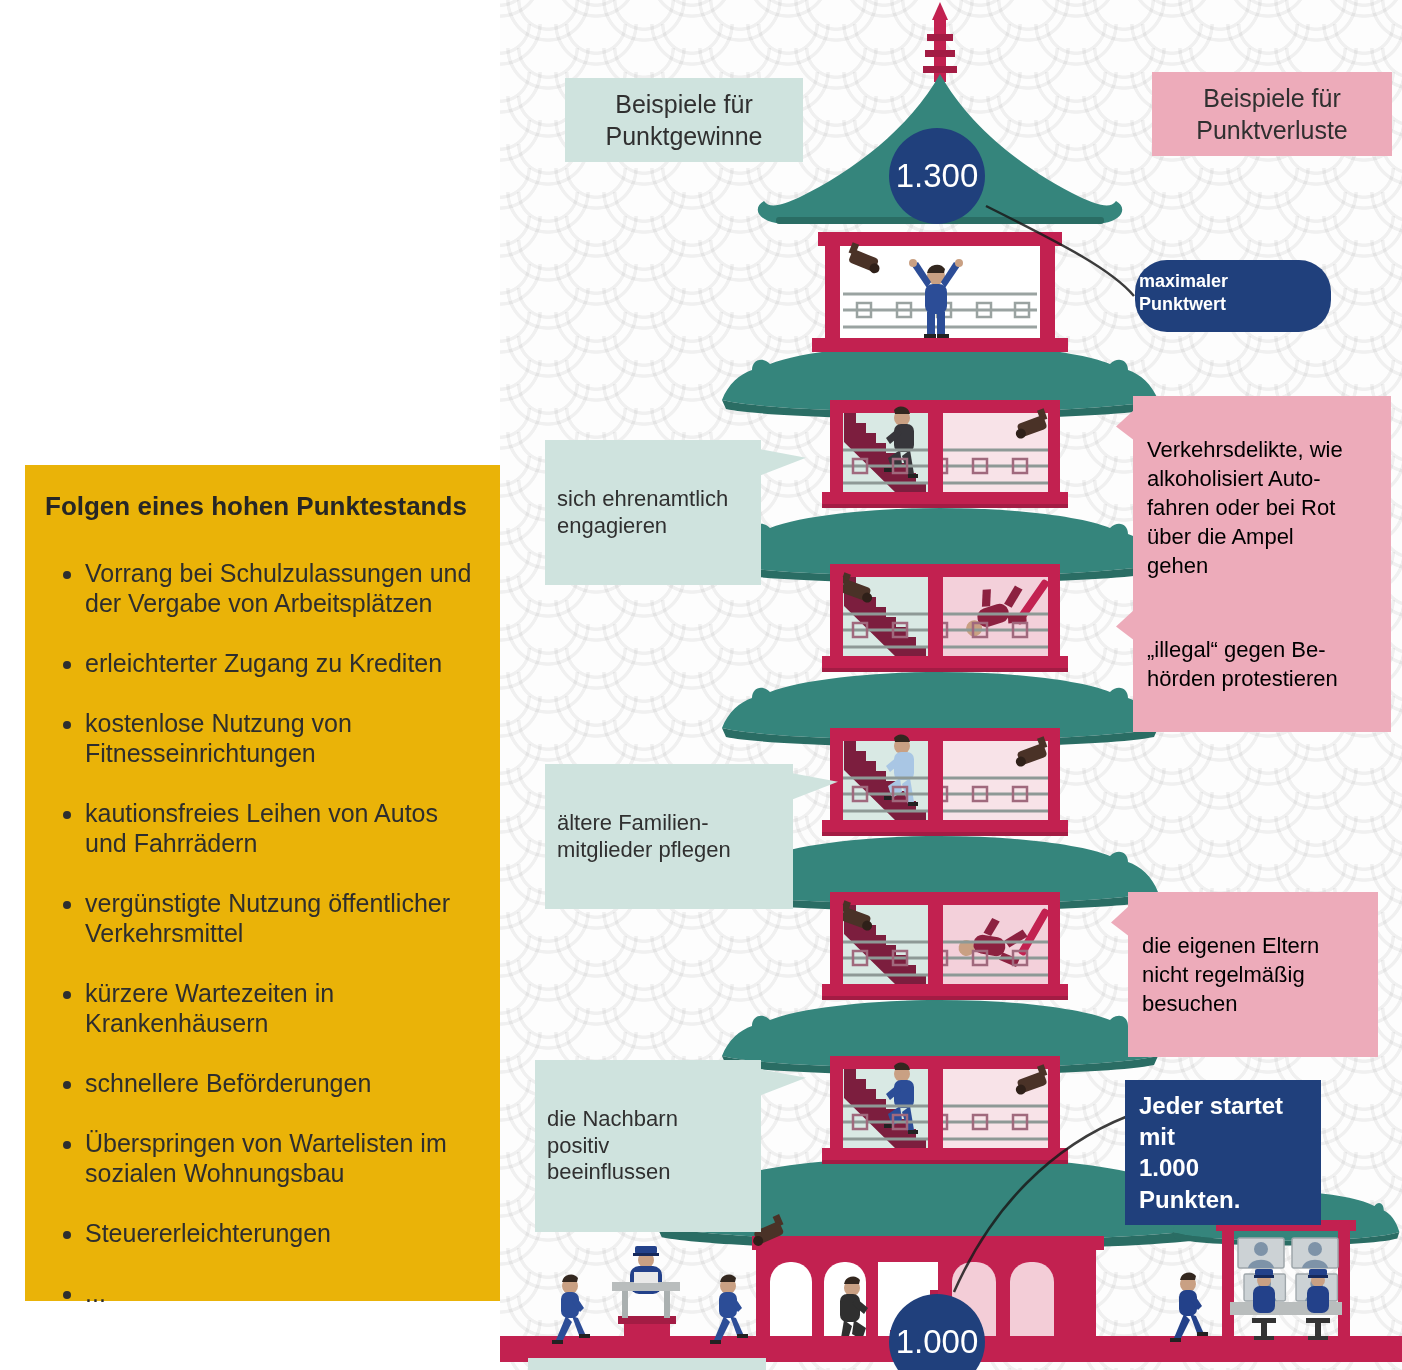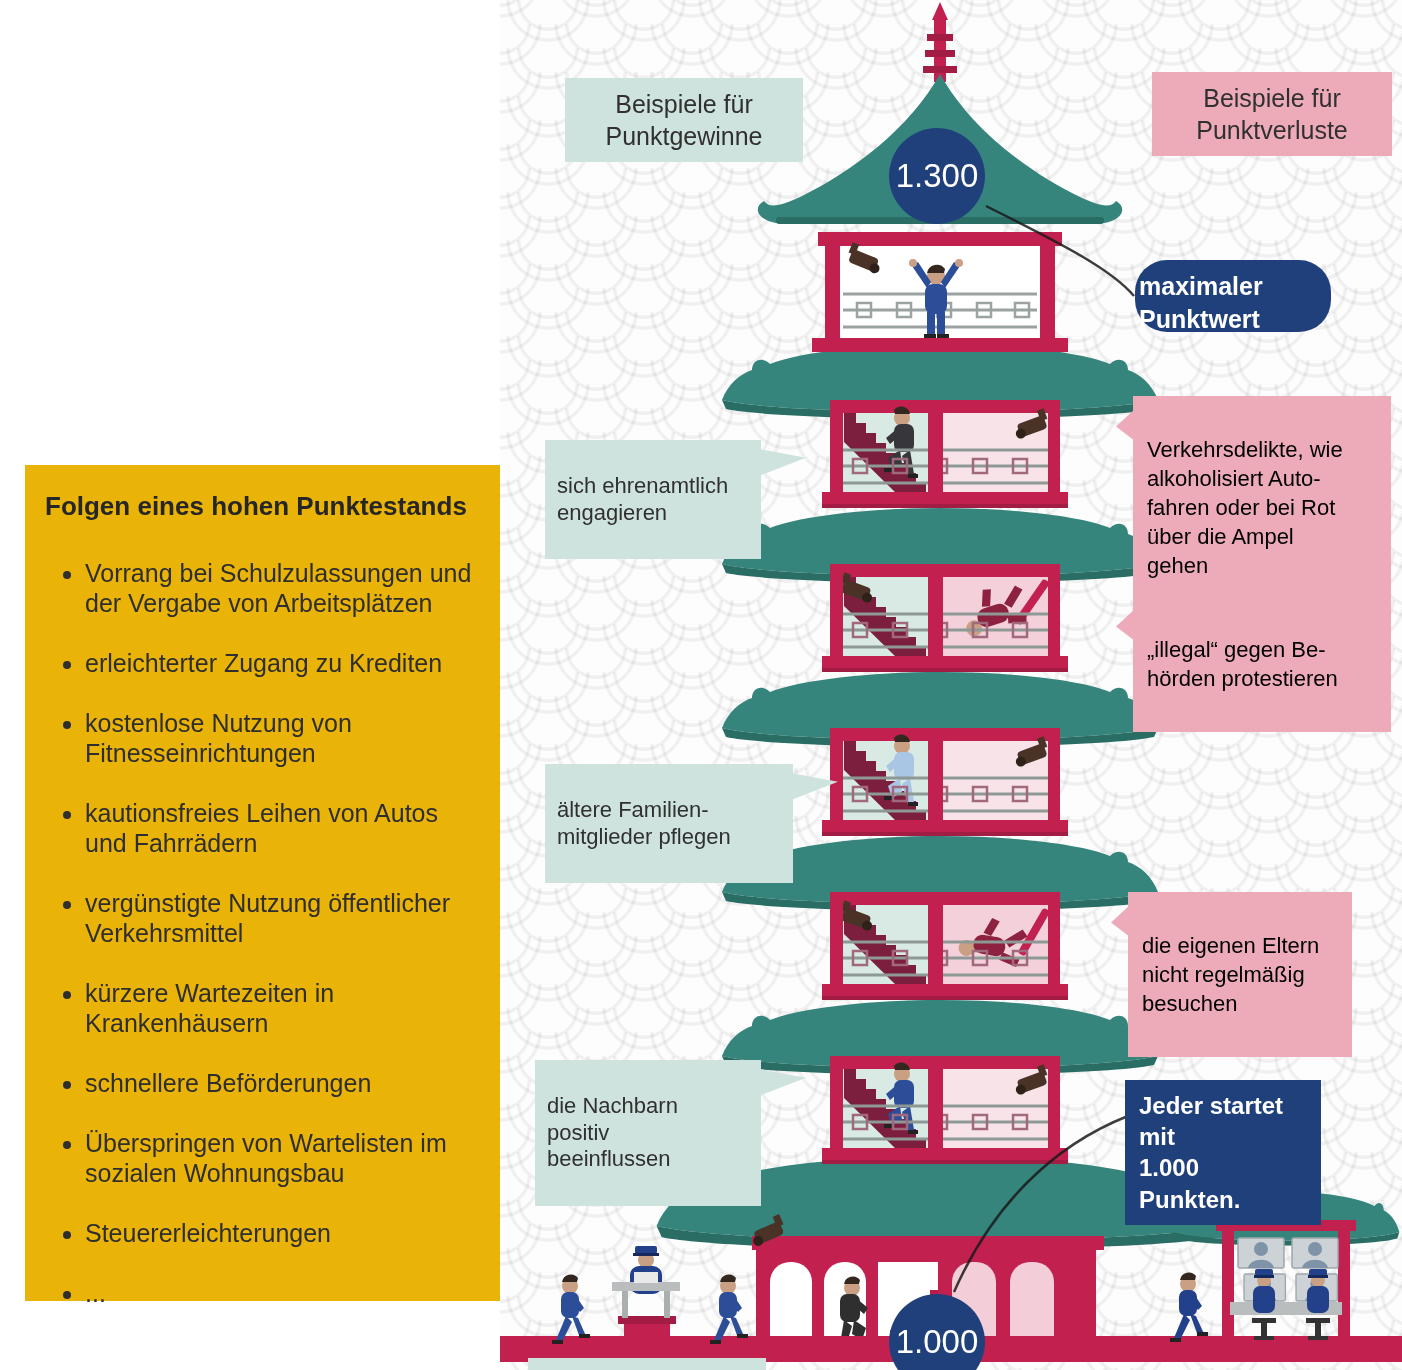--- a/index.html
+++ b/index.html
@@ -25,21 +25,21 @@
   #consequences ul{margin:36px 0 0 0;padding:0 0 0 40px;list-style:disc;}
   #consequences li{font-size:25px;line-height:30px;margin-bottom:30px;color:#2e2e2e;white-space:pre-line;}
 
   
   .ov{position:absolute;box-sizing:border-box;z-index:5;}
   .teal{background:#cfe3de;}
   .pink{background:#edabba;}
   .navybox{background:#20407c;color:#fff;font-weight:bold;}
   .hdr{display:flex;align-items:center;justify-content:center;text-align:center;
        font-size:25px;line-height:1.3;color:#303030;}
-  .bubble{font-size:22px;line-height:1.22;color:#303030;padding:6px 12px;}
+  .bubble{font-size:22px;line-height:1.22;color:#303030;padding:19px 12px;}
   .lossbox{font-size:22px;line-height:1.32;color:#000000;padding:10px 14px;}
   .tail-r{position:absolute;right:-45px;top:9px;width:47px;height:27px;background:#cfe3de;
           clip-path:polygon(0 0,100% 32%,0 100%);}
   .tail-l{position:absolute;left:-17px;top:13px;width:19px;height:32px;background:#edabba;
           clip-path:polygon(100% 0,0 55%,100% 100%);}
   .pt-circle{border-radius:50%;background:#20407c;color:#fff;display:flex;align-items:center;
              justify-content:center;font-weight:normal;font-size:33px;width:96px;height:96px;}
 </style>
 </head>
 <body>
@@ -328,21 +328,21 @@
       </g>
     </svg>
 
     <div class="ov teal hdr pre" style="left:65px;top:78px;width:238px;height:84px;">Beispiele für
 Punktgewinne</div>
     <div class="ov pink hdr pre" style="left:652px;top:72px;width:240px;height:84px;">Beispiele für
 Punktverluste</div>
 
     <div class="ov pt-circle" style="left:389px;top:128px;">1.300</div>
 
-    <div class="ov navybox pre" style="left:635px;top:260px;width:196px;height:72px;padding:10px 4px;font-size:25px;line-height:1.3;border-radius:32px;">maximaler
+    <div class="ov navybox pre" style="left:635px;top:260px;width:196px;height:72px;padding:10px 4px;font-size:18px;line-height:1.3;border-radius:32px;">maximaler
 Punktwert</div>
 
     <div class="ov teal bubble pre" style="left:45px;top:440px;width:216px;">
       <span class="pre">sich ehrenamtlich
 engagieren</span>
       <span class="tail-r"></span>
     </div>
     <div class="ov teal bubble pre" style="left:45px;top:764px;width:248px;">
       <span class="pre">ältere Familien-
 mitglieder pflegen</span>
@@ -361,21 +361,21 @@
 fahren oder bei Rot
 über die Ampel
 gehen</span>
       <span class="tail-l"></span>
     </div>
     <div class="ov pink lossbox pre" style="left:633px;top:596px;width:258px;">
       <span class="pre">„illegal“ gegen Be-
 hörden protestieren</span>
       <span class="tail-l"></span>
     </div>
-    <div class="ov pink lossbox pre" style="left:628px;top:892px;width:224px;">
+    <div class="ov pink lossbox pre" style="left:628px;top:892px;width:250px;">
       <span class="pre">die eigenen Eltern
 nicht regelmäßig
 besuchen</span>
       <span class="tail-l"></span>
     </div>
 
     <div class="ov navybox pre" style="left:625px;top:1080px;width:196px;padding:10px 14px;font-size:24px;line-height:1.3;">Jeder startet mit
 1.000 Punkten.</div>
 
     <div class="ov pt-circle" style="left:389px;top:1294px;">1.000</div>

